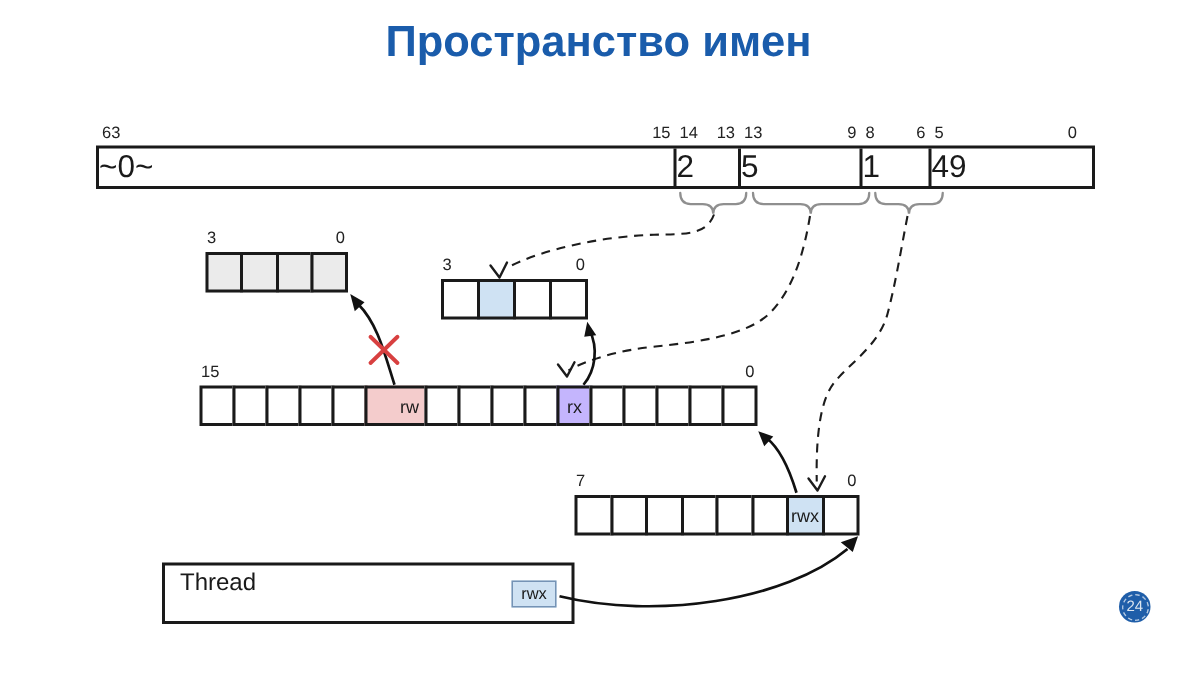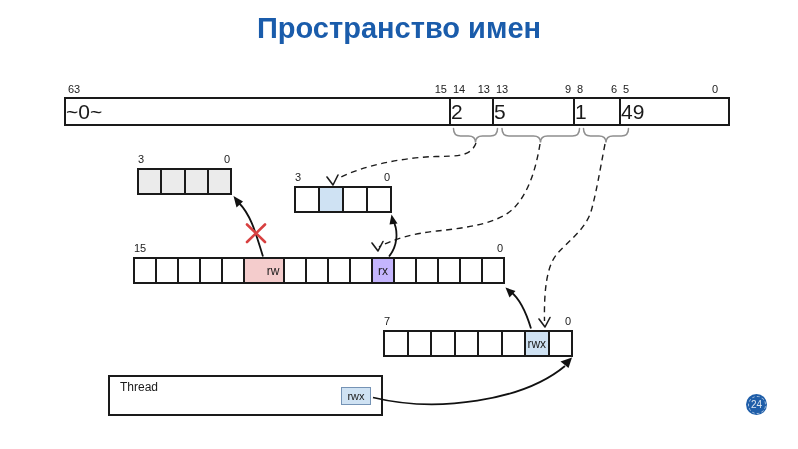--- a/index.html
+++ b/index.html
@@ -24,21 +24,21 @@
   .cell{flex:1;border:2px solid #1a1a1a;margin-left:-2px;background:#fff;
         display:flex;align-items:center;justify-content:center;font-size:12px;}
   .cell:first-child{margin-left:0;}
   .a-gray4{left:137px;top:168px;width:95px;}
   .a-idx4{left:294px;top:186px;width:98px;}
   .a-perm16{left:133px;top:257px;width:372px;}
   .a-perm8{left:383px;top:330px;width:190px;}
   
   .thread{position:absolute;left:108px;top:375px;width:275px;height:41px;
           border:2px solid #1a1a1a;box-sizing:border-box;}
-  .thread-label{position:absolute;left:10px;top:3px;font-size:12px;}
+  .thread-label{position:absolute;left:10px;top:3px;font-size:16px;}
   .rwx-badge{position:absolute;left:231px;top:10px;width:30px;height:18px;
              border:1px solid #7593b5;background:#cfe2f3;box-sizing:border-box;
              display:flex;align-items:center;justify-content:center;font-size:11px;}
   
   .overlay{position:absolute;left:0;top:0;width:798px;height:449px;pointer-events:none;}
   
   .footer-text{position:absolute;left:30px;top:425px;font-size:14.5px;color:#9fbfdb;}
   .page-badge{position:absolute;left:746px;top:394px;width:21px;height:21px;border-radius:50%;
               background:#1f5ea9;display:flex;align-items:center;justify-content:center;
               font-size:10px;color:#dde6f0;}

